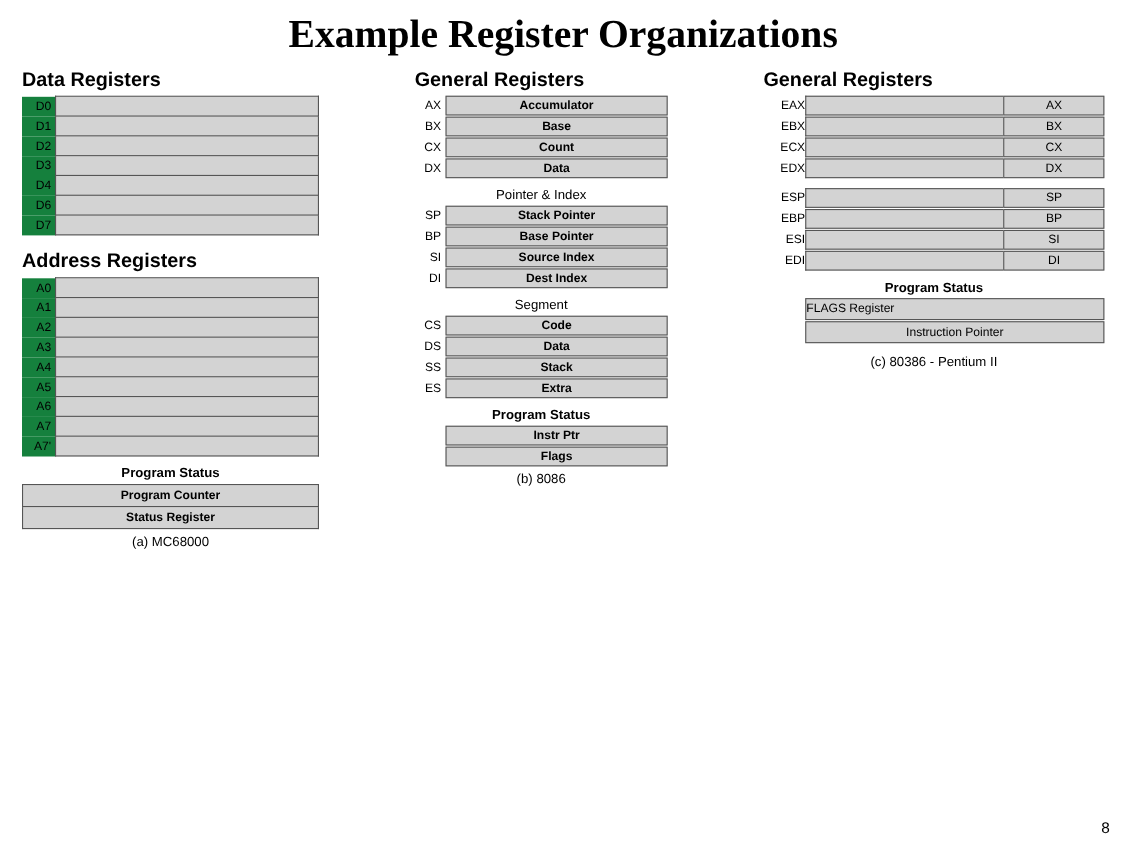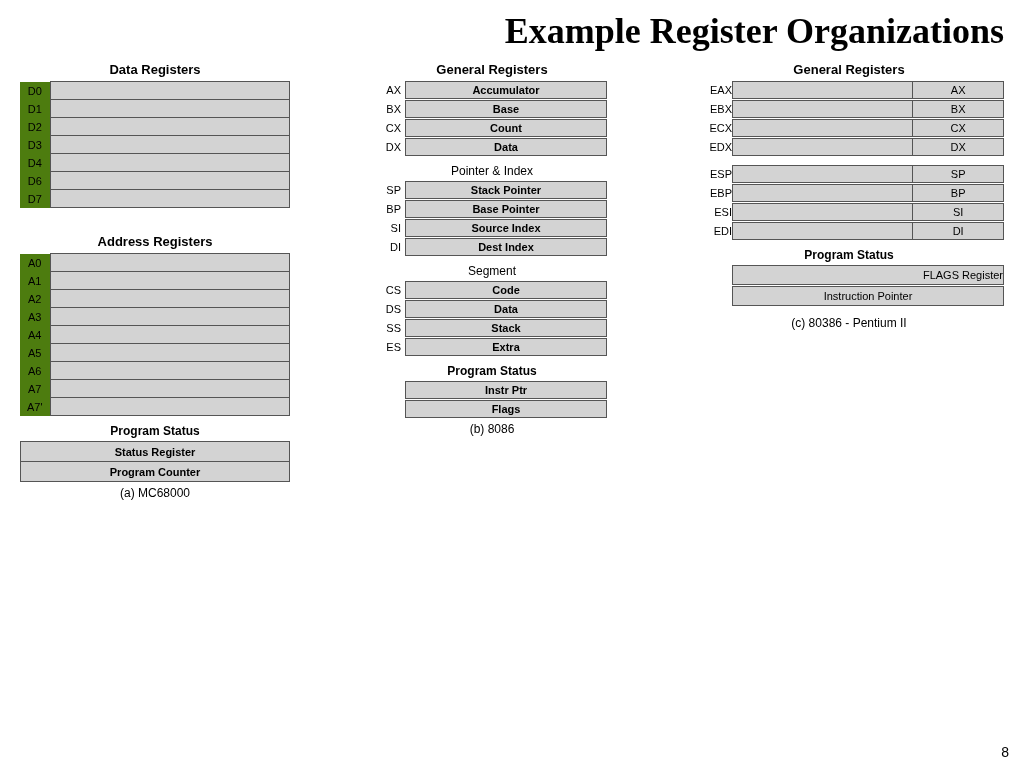--- a/index.html
+++ b/index.html
@@ -11,65 +11,64 @@
       overflow: hidden;
       position: relative;
     }
     .page {
       width: 1024px;
       height: 768px;
       padding: 10px 20px;
       position: relative;
     }
     h1 {
-      text-align: right;
+      text-align: center;
       font-size: 36px;
       font-weight: bold;
       margin-bottom: 10px;
     }
     .content {
       display: flex;
       flex-direction: row;
       justify-content: space-between;
       align-items: flex-start;
       margin-top: 5px;
       gap: 5px;
     }
     
     .col-a { width: 270px; }
     
     .col-b { width: 230px; }
     
     .col-c { width: 310px; }
 
     .section-title {
-      text-align: center;
       font-weight: bold;
-      font-size: 13px;
+      font-size: 18px;
       margin-bottom: 4px;
       font-family: Arial, sans-serif;
     }
     .reg-table {
       border-collapse: collapse;
       width: 100%;
     }
     .reg-table td {
       border: 1px solid #555;
       font-size: 11px;
       font-family: Arial, sans-serif;
       padding: 1px 3px;
       height: 18px;
     }
     .reg-label {
       border: none !important;
-      text-align: center;
+      text-align: right;
       font-size: 11px;
       font-family: Arial, sans-serif;
       padding-right: 4px;
-      background: #4d7c0f;
+      background: #15803d;
       width: 30px;
     }
     .reg-cell-empty {
       background: #d3d3d3;
     }
     .subsection-title {
       text-align: center;
       font-size: 12px;
       font-family: Arial, sans-serif;
       margin-top: 8px;
@@ -207,21 +206,21 @@
               <td class="reg-label">D6</td>
               <td class="reg-cell-empty"></td>
             </tr>
             <tr>
               <td class="reg-label">D7</td>
               <td class="reg-cell-empty"></td>
             </tr>
           </tbody>
       </table>
 
-      <div class="section-title" style="margin-top:26px;">Address Registers</div>
+      <div class="section-title" style="margin-top:13px;">Address Registers</div>
       <table class="reg-table">
         <tbody id="col-a-addr-rows">
             <tr>
               <td class="reg-label">A0</td>
               <td class="reg-cell-empty"></td>
             </tr>
             <tr>
               <td class="reg-label">A1</td>
               <td class="reg-cell-empty"></td>
             </tr>
@@ -253,24 +252,24 @@
               <td class="reg-label">A7'</td>
               <td class="reg-cell-empty"></td>
             </tr>
           </tbody>
       </table>
 
       <div class="program-status-title">Program Status</div>
       <table class="status-table">
         <tbody id="col-a-status-rows">
             <tr>
+              <td style="font-weight:bold;">Program Counter</td>
+            </tr>
+            <tr>
               <td style="font-weight:bold;">Status Register</td>
-            </tr>
-            <tr>
-              <td style="font-weight:bold;">Program Counter</td>
             </tr>
           </tbody>
       </table>
 
       <div class="arch-label">(a) MC68000</div>
     </div>
 
     <div class="col-b">
       <div class="section-title">General Registers</div>
       <div id="col-b-general-rows">
@@ -393,21 +392,21 @@
             <span class="c-reg-label">EDI</span>
             <div class="c-reg-left"></div>
             <div class="c-reg-right">DI</div>
           </div>
         </div>
 
       <div class="program-status-title">Program Status</div>
       <div id="col-c-status-rows">
           <div class="c-reg-row" style="margin-bottom: 1px;">
             <span class="c-reg-label"></span>
-            <div style="flex:1;border:1px solid #555;background:#d3d3d3;height:20px;line-height:18px;text-align:right;font-size:11px;font-family:Arial,sans-serif;">FLAGS Register</div>
+            <div style="flex:1;border:1px solid #555;background:#d3d3d3;height:20px;line-height:18px;text-align:left;font-size:11px;font-family:Arial,sans-serif;">FLAGS Register</div>
           </div>
           <div class="c-reg-row" style="margin-bottom: 1px;">
             <span class="c-reg-label"></span>
             <div style="flex:1;border:1px solid #555;background:#d3d3d3;height:20px;line-height:18px;text-align:center;font-size:11px;font-family:Arial,sans-serif;">Instruction Pointer</div>
           </div>
         </div>
 
       <div class="arch-label" style="margin-top:10px;">(c) 80386 - Pentium II</div>
     </div>
 

